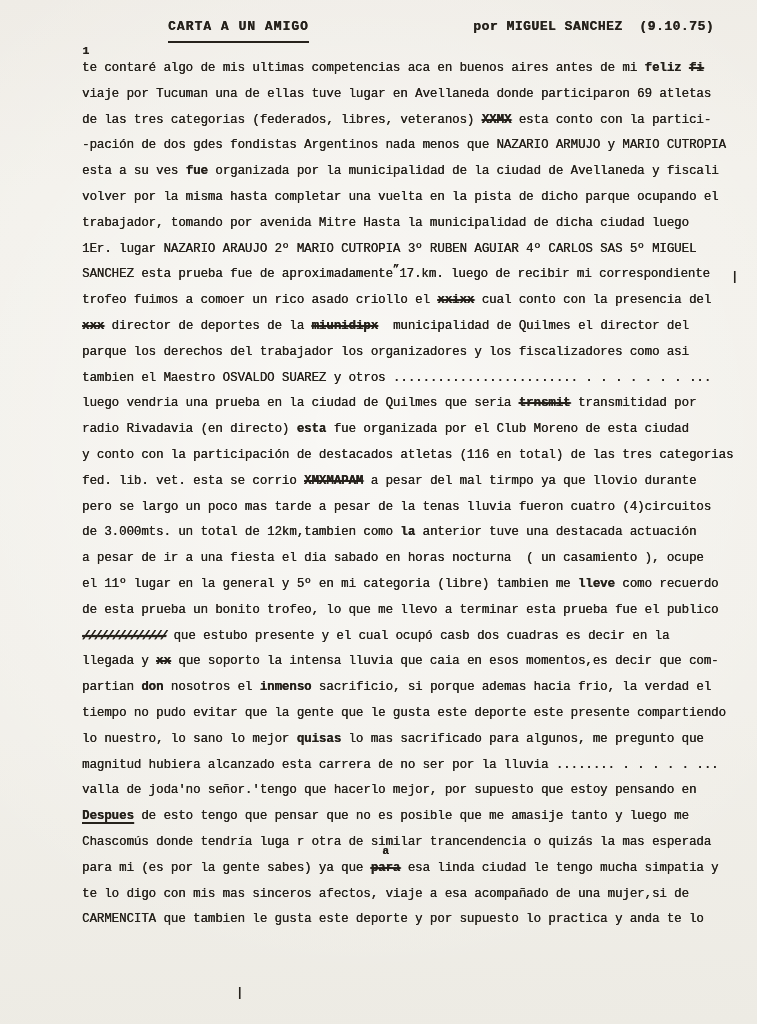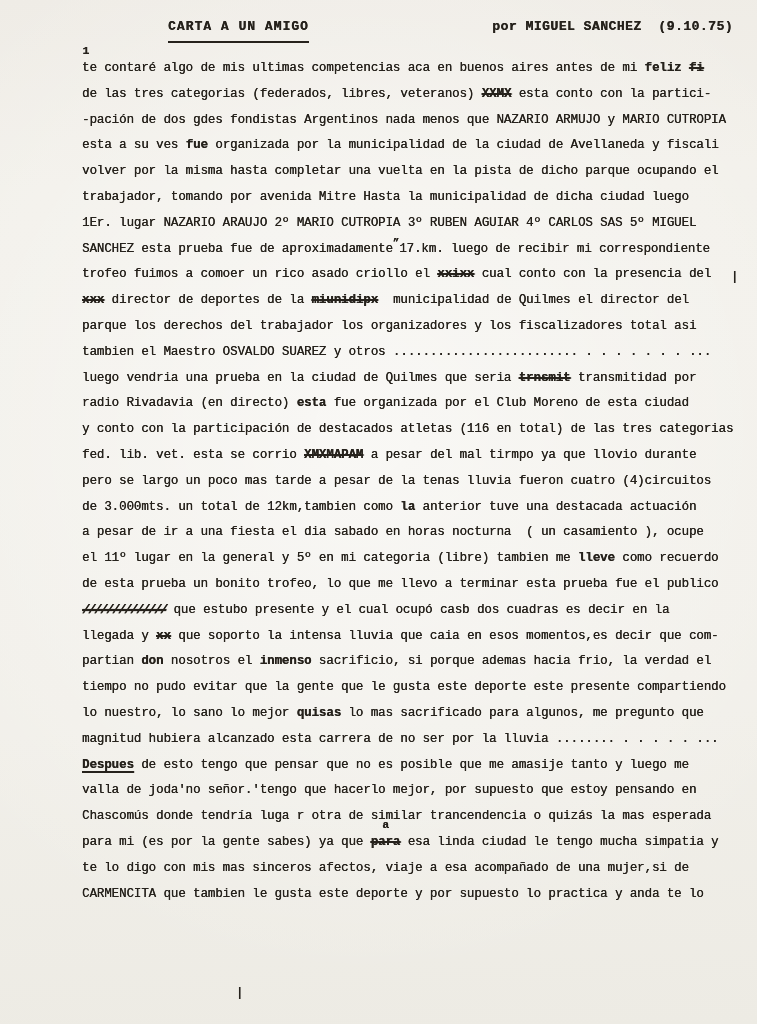--- a/index.html
+++ b/index.html
@@ -25,21 +25,21 @@
   }
   .hdr-title{
     margin-left:86px;
     letter-spacing:1px;
     border-bottom:2px solid var(--ink,#26221c);
     padding-bottom:1px;
     text-shadow:0.3px 0 0 currentColor;
   }
   .hdr-byline{
     margin-left:auto;
-    margin-right:4px;
+    margin-right:23px;
     letter-spacing:0.5px;
     text-shadow:0.3px 0 0 currentColor;
   }
   .body-text{margin-top:12px;}
   .line{
     height:25.8px;
     line-height:25.8px;
     font-size:12.5px;
     letter-spacing:-0.1px;
     white-space:pre;
@@ -74,48 +74,49 @@
 </head>
 <body>
 
 <div class="page">
   <div class="hdr">
     <span class="hdr-title">CARTA A UN AMIGO</span>
     <span class="hdr-byline">por MIGUEL SANCHEZ  (9.10.75)</span>
   </div>
   <div class="body-text">
       <div class="line"><span class="seg-n ow"><i class="ow-top">1</i><span>t</span></span><span class="seg-n">e contaré algo de mis ultimas competencias aca en buenos aires antes de mi </span><span class="seg-b">feliz</span><span class="seg-n"> </span><span class="seg-bs">fi</span></div>
+      <div class="line"><span class="seg-n">viaje por Tucuman una de ellas tuve lugar en Avellaneda donde participaron 69 atletas</span></div>
       <div class="line"><span class="seg-n">de las tres categorias (federados, libres, veteranos) </span><span class="seg-bs">XXMX</span><span class="seg-n"> esta conto con la partici-</span></div>
       <div class="line"><span class="seg-n">-pación de dos gdes fondistas Argentinos nada menos que NAZARIO ARMUJO y MARIO CUTROPIA</span></div>
       <div class="line"><span class="seg-n">esta a su ves </span><span class="seg-b">fue</span><span class="seg-n"> organizada por la municipalidad de la ciudad de Avellaneda y fiscali</span></div>
       <div class="line"><span class="seg-n">volver por la misma hasta completar una vuelta en la pista de dicho parque ocupando el</span></div>
       <div class="line"><span class="seg-n">trabajador, tomando por avenida Mitre Hasta la municipalidad de dicha ciudad luego</span></div>
       <div class="line"><span class="seg-n">1Er. lugar NAZARIO ARAUJO 2º MARIO CUTROPIA 3º RUBEN AGUIAR 4º CARLOS SAS 5º MIGUEL</span></div>
       <div class="line"><span class="seg-n">SANCHEZ esta prueba fue de aproximadamente</span><span class="seg-sup">”</span><span class="seg-n">17.km. luego de recibir mi correspondiente</span></div>
       <div class="line"><span class="seg-n">trofeo fuimos a comoer un rico asado criollo el </span><span class="seg-bs">xxixx</span><span class="seg-n"> cual conto con la presencia del</span></div>
       <div class="line"><span class="seg-bs">xxx</span><span class="seg-n"> director de deportes de la </span><span class="seg-bs">miunidipx</span><span class="seg-n">  municipalidad de Quilmes el director del</span></div>
-      <div class="line"><span class="seg-n">parque los derechos del trabajador los organizadores y los fiscalizadores total asi</span></div>
+      <div class="line"><span class="seg-n">parque los derechos del trabajador los organizadores y los fiscalizadores como asi</span></div>
       <div class="line"><span class="seg-n">tambien el Maestro OSVALDO SUAREZ y otros ......................... . . . . . . . ...</span></div>
       <div class="line"><span class="seg-n">luego vendria una prueba en la ciudad de Quilmes que seria </span><span class="seg-bs">trnsmit</span><span class="seg-n"> transmitidad por</span></div>
       <div class="line"><span class="seg-n">radio Rivadavia (en directo) </span><span class="seg-b">esta</span><span class="seg-n"> fue organizada por el Club Moreno de esta ciudad</span></div>
       <div class="line"><span class="seg-n">y conto con la participación de destacados atletas (116 en total) de las tres categorias</span></div>
       <div class="line"><span class="seg-n">fed. lib. vet. esta se corrio </span><span class="seg-bs">XMXMAPAM</span><span class="seg-n"> a pesar del mal tirmpo ya que llovio durante</span></div>
       <div class="line"><span class="seg-n">pero se largo un poco mas tarde a pesar de la tenas lluvia fueron cuatro (4)circuitos</span></div>
       <div class="line"><span class="seg-n">de 3.000mts. un total de 12km,tambien como </span><span class="seg-b">la</span><span class="seg-n"> anterior tuve una destacada actuación</span></div>
       <div class="line"><span class="seg-n">a pesar de ir a una fiesta el dia sabado en horas nocturna  ( un casamiento ), ocupe</span></div>
       <div class="line"><span class="seg-n">el 11º lugar en la general y 5º en mi categoria (libre) tambien me </span><span class="seg-b">lleve</span><span class="seg-n"> como recuerdo</span></div>
       <div class="line"><span class="seg-n">de esta prueba un bonito trofeo, lo que me llevo a terminar esta prueba fue el publico</span></div>
       <div class="line"><span class="seg-blot">//////////////</span><span class="seg-n"> que estubo presente y el cual ocupó casb dos cuadras es decir en la</span></div>
       <div class="line"><span class="seg-n">llegada y </span><span class="seg-bs">xx</span><span class="seg-n"> que soporto la intensa lluvia que caia en esos momentos,es decir que com-</span></div>
       <div class="line"><span class="seg-n">partian </span><span class="seg-b">don</span><span class="seg-n"> nosotros el </span><span class="seg-b">inmenso</span><span class="seg-n"> sacrificio, si porque ademas hacia frio, la verdad el</span></div>
       <div class="line"><span class="seg-n">tiempo no pudo evitar que la gente que le gusta este deporte este presente compartiendo</span></div>
       <div class="line"><span class="seg-n">lo nuestro, lo sano lo mejor </span><span class="seg-b">quisas</span><span class="seg-n"> lo mas sacrificado para algunos, me pregunto que</span></div>
       <div class="line"><span class="seg-n">magnitud hubiera alcanzado esta carrera de no ser por la lluvia ........ . . . . . ...</span></div>
+      <div class="line"><span class="seg-n">valla de joda'no señor.'tengo que hacerlo mejor, por supuesto que estoy pensando en</span></div>
       <div class="line"><span class="seg-u">Despues</span><span class="seg-n"> de esto tengo que pensar que no es posible que me amasije tanto y luego me</span></div>
-      <div class="line"><span class="seg-n">valla de joda'no señor.'tengo que hacerlo mejor, por supuesto que estoy pensando en</span></div>
       <div class="line"><span class="seg-n">Chascomús donde tendría luga r otra de similar trancendencia o quizás la mas esperada</span></div>
       <div class="line"><span class="seg-n">para mi (es por la gente sabes) ya que </span><span class="seg-bs ow"><i class="ow-top">a</i><span class="ow-txt">para</span></span><span class="seg-n"> esa linda ciudad le tengo mucha simpatia y</span></div>
       <div class="line"><span class="seg-n">te lo digo con mis mas sinceros afectos, viaje a esa acompañado de una mujer,si de</span></div>
       <div class="line"><span class="seg-n">CARMENCITA que tambien le gusta este deporte y por supuesto lo practica y anda te lo</span></div>
     </div>
 <span class="stray" style="left: 731px; top: 270px;">|</span>
     <span class="stray" style="left: 236px; top: 986px;">|</span>
   </div>
 
 </body></html>

